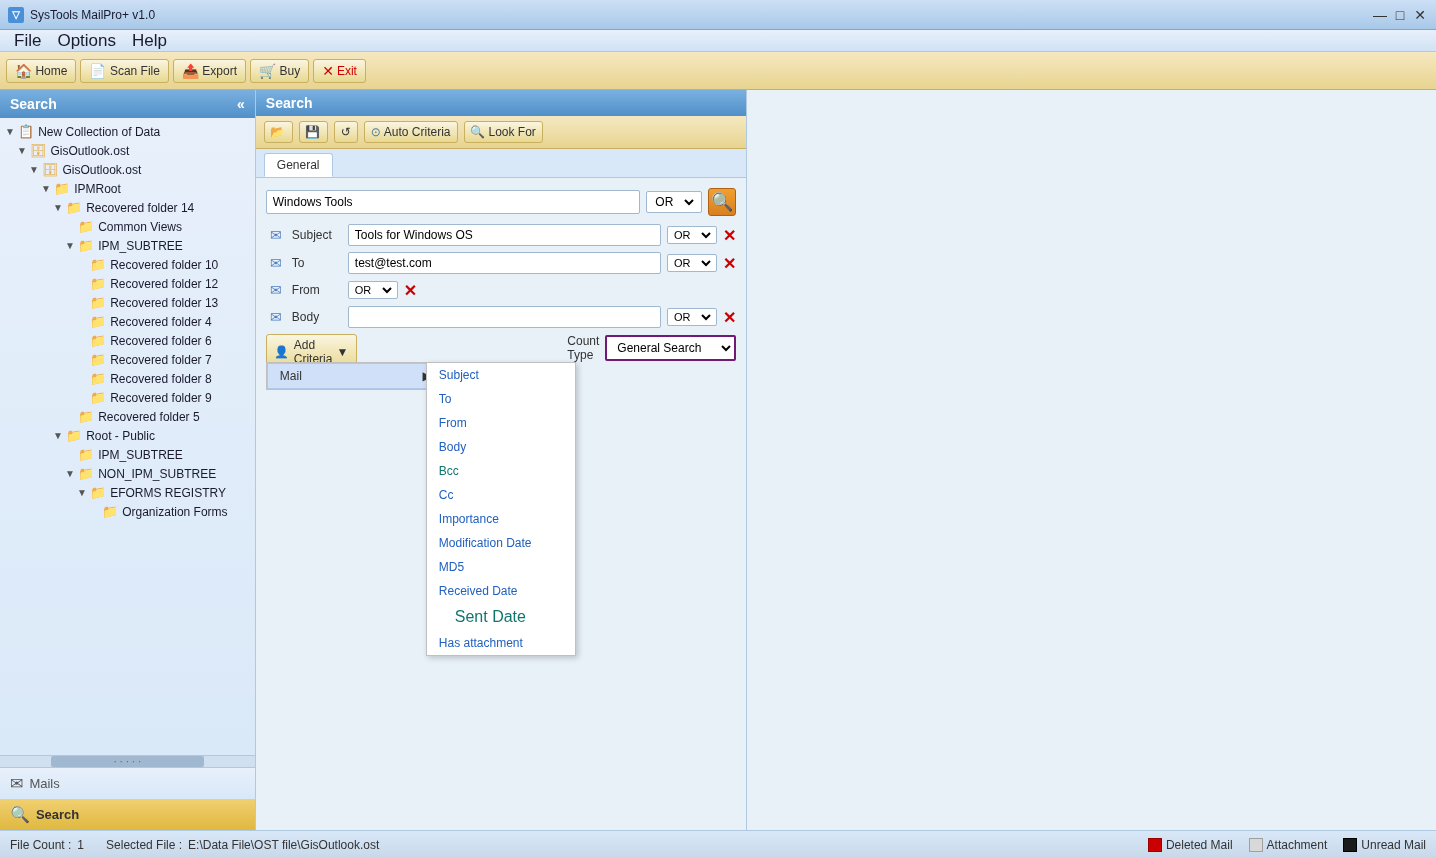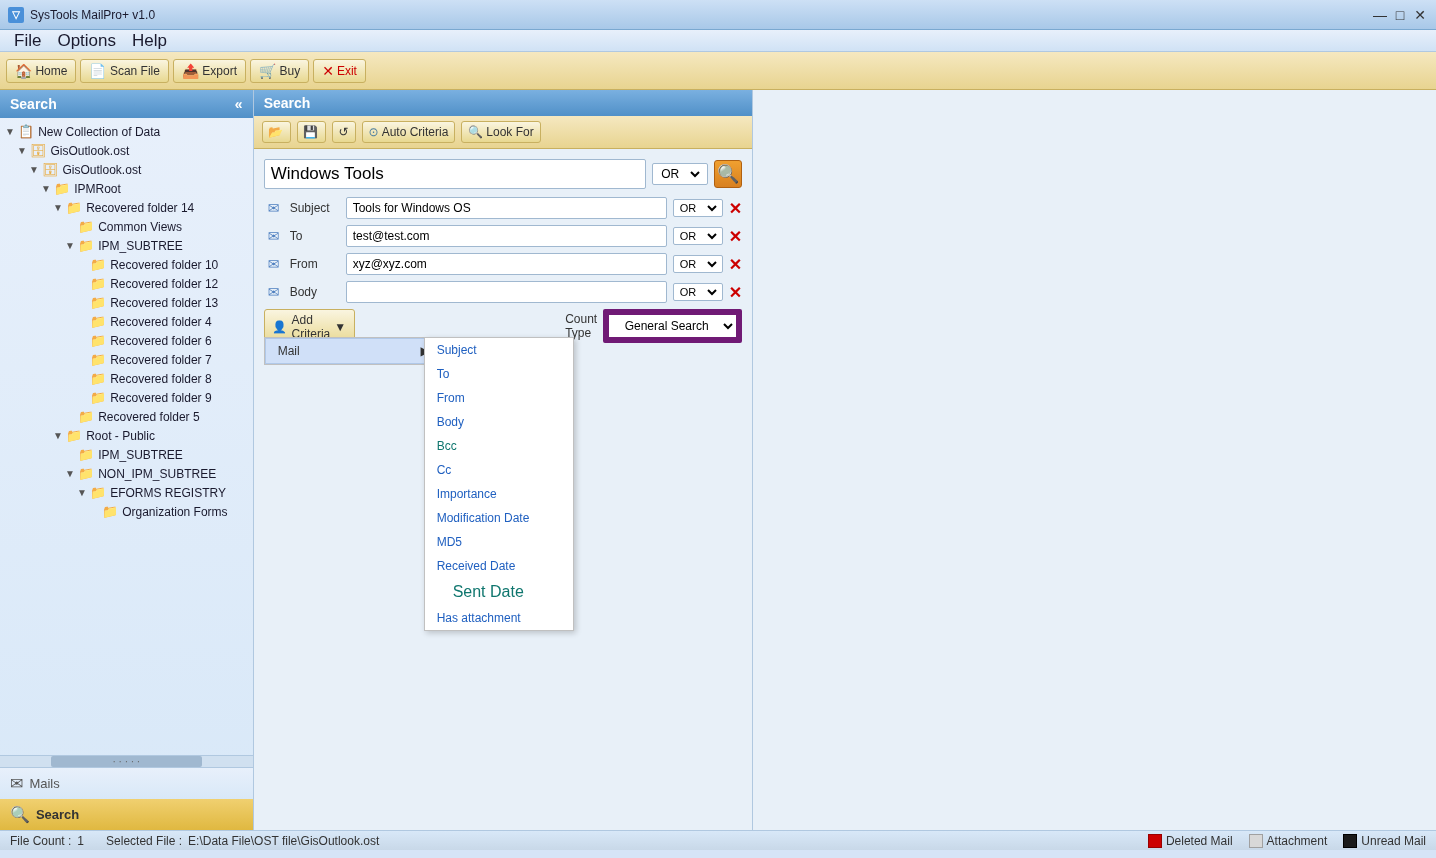--- a/index.html
+++ b/index.html
@@ -55,48 +55,48 @@
     .search-tool-btn { display: flex; align-items: center; gap: 3px; padding: 3px 6px; background: linear-gradient(to bottom, #faf5e0, #e8d890); border: 1px solid #c8b060; border-radius: 3px; cursor: pointer; font-size: 12px; color: #333; }
     
     
     #tab-strip { background: #d8e8f8; padding: 4px 8px 0; border-bottom: 1px solid #b0c8e0; }
     .tab { display: inline-block; padding: 4px 12px; background: #e8f4ff; border: 1px solid #b0c8e0; border-bottom: none; border-radius: 3px 3px 0 0; cursor: pointer; font-size: 12px; color: #333; margin-right: 2px; }
     .tab.active { background: white; border-bottom: 1px solid white; }
     
     
     #search-form { padding: 10px; background: #e8f0f8; }
     .search-row-main { display: flex; align-items: center; gap: 6px; margin-bottom: 8px; }
-    .search-main-input { flex: 1; padding: 4px 6px; border: 1px solid #a0b8d0; border-radius: 2px; font-size: 17px; background: white; }
+    .search-main-input { flex: 1; padding: 4px 6px; border: 1px solid #a0b8d0; border-radius: 2px; font-size: 12px; background: white; }
     .or-dropdown { display: flex; align-items: center; border: 1px solid #a0b8d0; background: white; border-radius: 2px; font-size: 12px; padding: 2px 4px; cursor: pointer; }
     .or-dropdown select { border: none; outline: none; background: transparent; font-size: 12px; cursor: pointer; }
     .search-icon-btn { width: 28px; height: 28px; background: linear-gradient(to bottom, #f0a030, #d88020); border: 1px solid #b06010; border-radius: 3px; display: flex; align-items: center; justify-content: center; cursor: pointer; font-size: 16px; color: white; }
     
     
     .criteria-row { display: flex; align-items: center; gap: 6px; margin-bottom: 6px; }
     .criteria-icon { width: 20px; height: 20px; color: #5080c0; font-size: 14px; display: flex; align-items: center; justify-content: center; }
     .criteria-label { width: 50px; font-size: 12px; color: #333; }
     .criteria-input { flex: 1; padding: 3px 6px; border: 1px solid #a0b8d0; border-radius: 2px; font-size: 12px; background: white; }
     .criteria-or { display: flex; align-items: center; border: 1px solid #a0b8d0; background: white; border-radius: 2px; font-size: 11px; padding: 1px 2px; cursor: pointer; }
     .criteria-or select { border: none; outline: none; background: transparent; font-size: 11px; cursor: pointer; }
     .remove-btn { color: #cc0000; font-size: 16px; cursor: pointer; font-weight: bold; }
     
     
     #add-criteria-area { display: flex; align-items: flex-start; gap: 10px; margin-top: 6px; position: relative; }
     .add-criteria-btn { display: flex; align-items: center; gap: 4px; padding: 3px 8px; background: linear-gradient(to bottom, #faf5e0, #e8d890); border: 1px solid #c8b060; border-radius: 3px; cursor: pointer; font-size: 12px; color: #333; }
     
     
     .search-type-area { display: flex; align-items: center; gap: 6px; }
     .search-type-label { font-size: 12px; color: #333; }
-    .search-type-select { padding: 3px 6px; border: 6px solid #701a75; border-radius: 2px; font-size: 12px; background: white; cursor: pointer; text-align: center; }
+    .search-type-select { padding: 3px 6px; border: 2px solid #701a75; border-radius: 2px; font-size: 12px; background: white; cursor: pointer; }
     
     
     #right-panel { width: 700px; background: #e8f0f8; }
     
     
-    #status-bar { height: 20px; background: linear-gradient(to bottom, #d8e8f8, #c8d8e8); border-top: 1px solid #b0c8e0; display: flex; align-items: center; padding: 0 10px; gap: 6px; font-size: 12px; color: #333; }
+    #status-bar { height: 28px; background: linear-gradient(to bottom, #d8e8f8, #c8d8e8); border-top: 1px solid #b0c8e0; display: flex; align-items: center; padding: 0 10px; gap: 6px; font-size: 12px; color: #333; }
     #status-bar .status-right { margin-left: auto; display: flex; align-items: center; gap: 16px; }
     .status-indicator { display: flex; align-items: center; gap: 4px; }
     .status-box { width: 14px; height: 14px; border: 1px solid #999; }
     
     
     #sidebar-tree::-webkit-scrollbar { width: 8px; }
     #sidebar-tree::-webkit-scrollbar-track { background: #d8e8f8; }
     #sidebar-tree::-webkit-scrollbar-thumb { background: #a0b8d0; border-radius: 4px; }
   </style>
 </head>
@@ -315,20 +315,25 @@
       <div class="search-tool-btn">
         <span style="color:#5080a0;">⊙</span>
         <span>Auto Criteria</span>
       </div>
       <div class="search-tool-btn">
         <span>🔍</span>
         <span>Look For</span>
       </div>
     </div>
 
+    <div id="tab-strip">
+      <div class="tab active">
+        <span>General</span>
+      </div>
+    </div>
 
     <div id="search-form">
 
       <div class="search-row-main">
         <input class="search-main-input" type="text" value="Windows Tools" style="">
         <div class="or-dropdown">
           <select>
             <option>OR</option>
             <option>AND</option>
           </select>
@@ -360,21 +365,20 @@
             <option>OR</option>
             <option>AND</option>
           </select>
         </div>
         <span class="remove-btn">✕</span>
       </div>
 
       <div class="criteria-row">
         <span class="criteria-icon">✉</span>
         <span class="criteria-label">From</span>
-        <input class="criteria-input" type="text" value="xyz@xyz.com" style="">
         <div class="criteria-or">
           <select>
             <option>OR</option>
             <option>AND</option>
           </select>
         </div>
         <span class="remove-btn">✕</span>
       </div>
 
       <div class="criteria-row">

